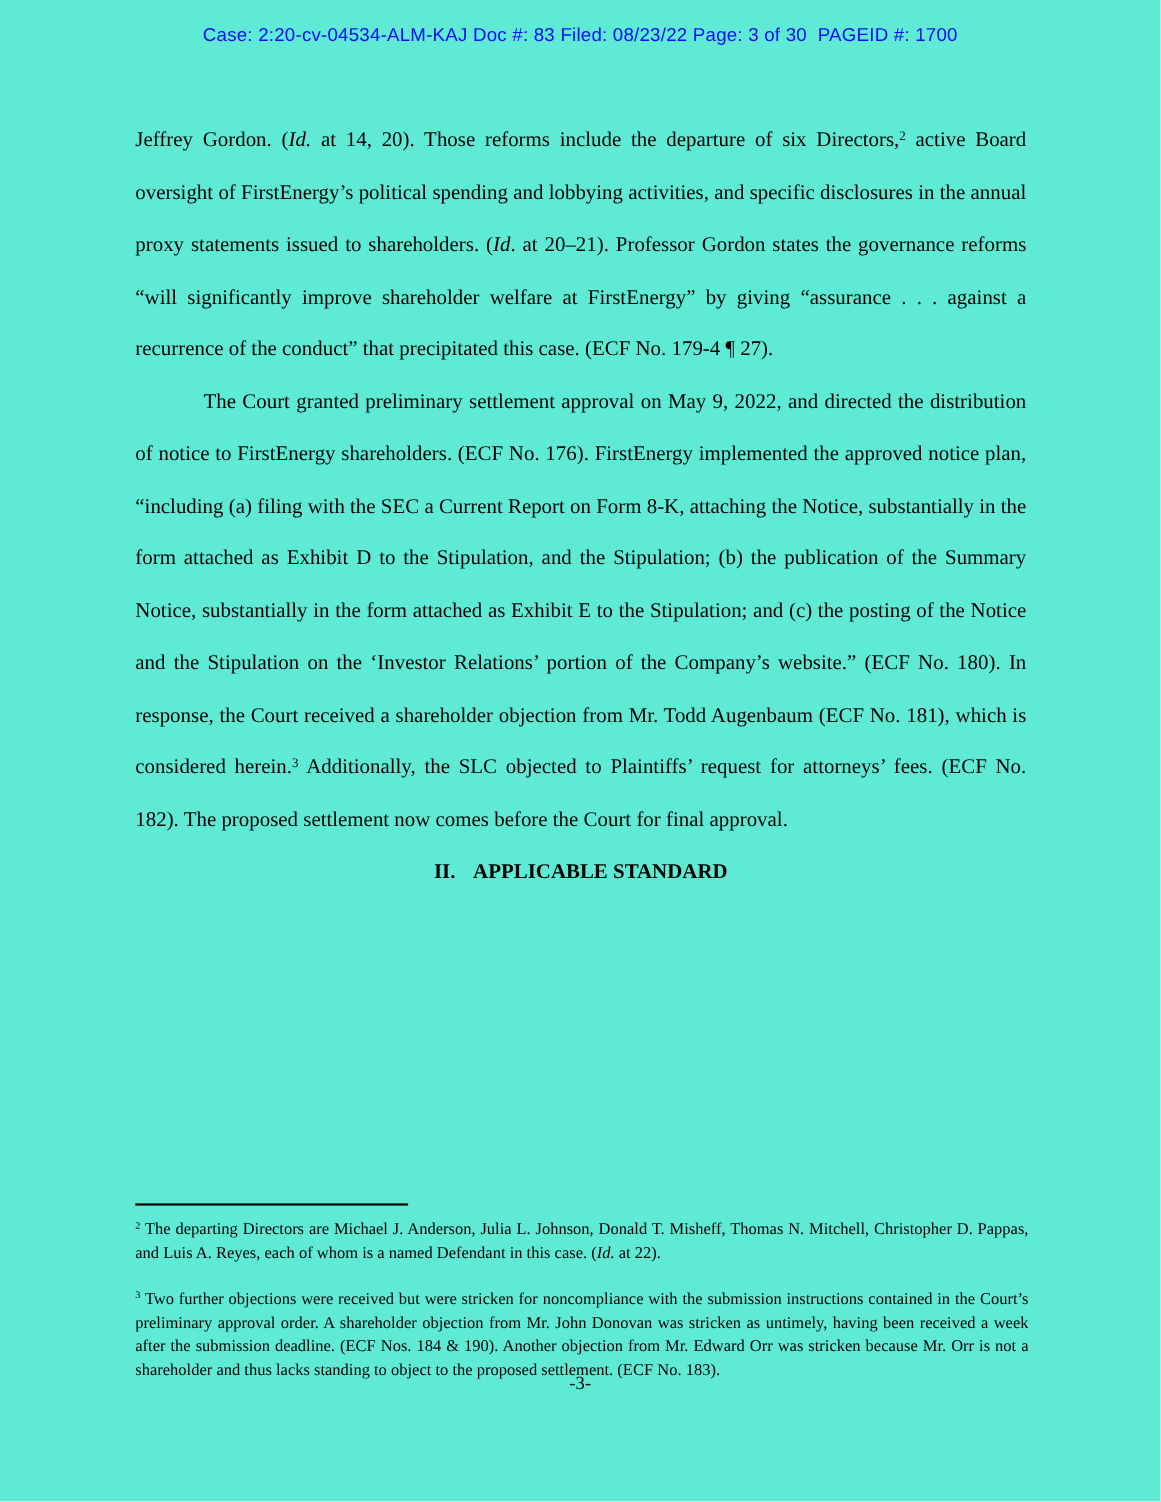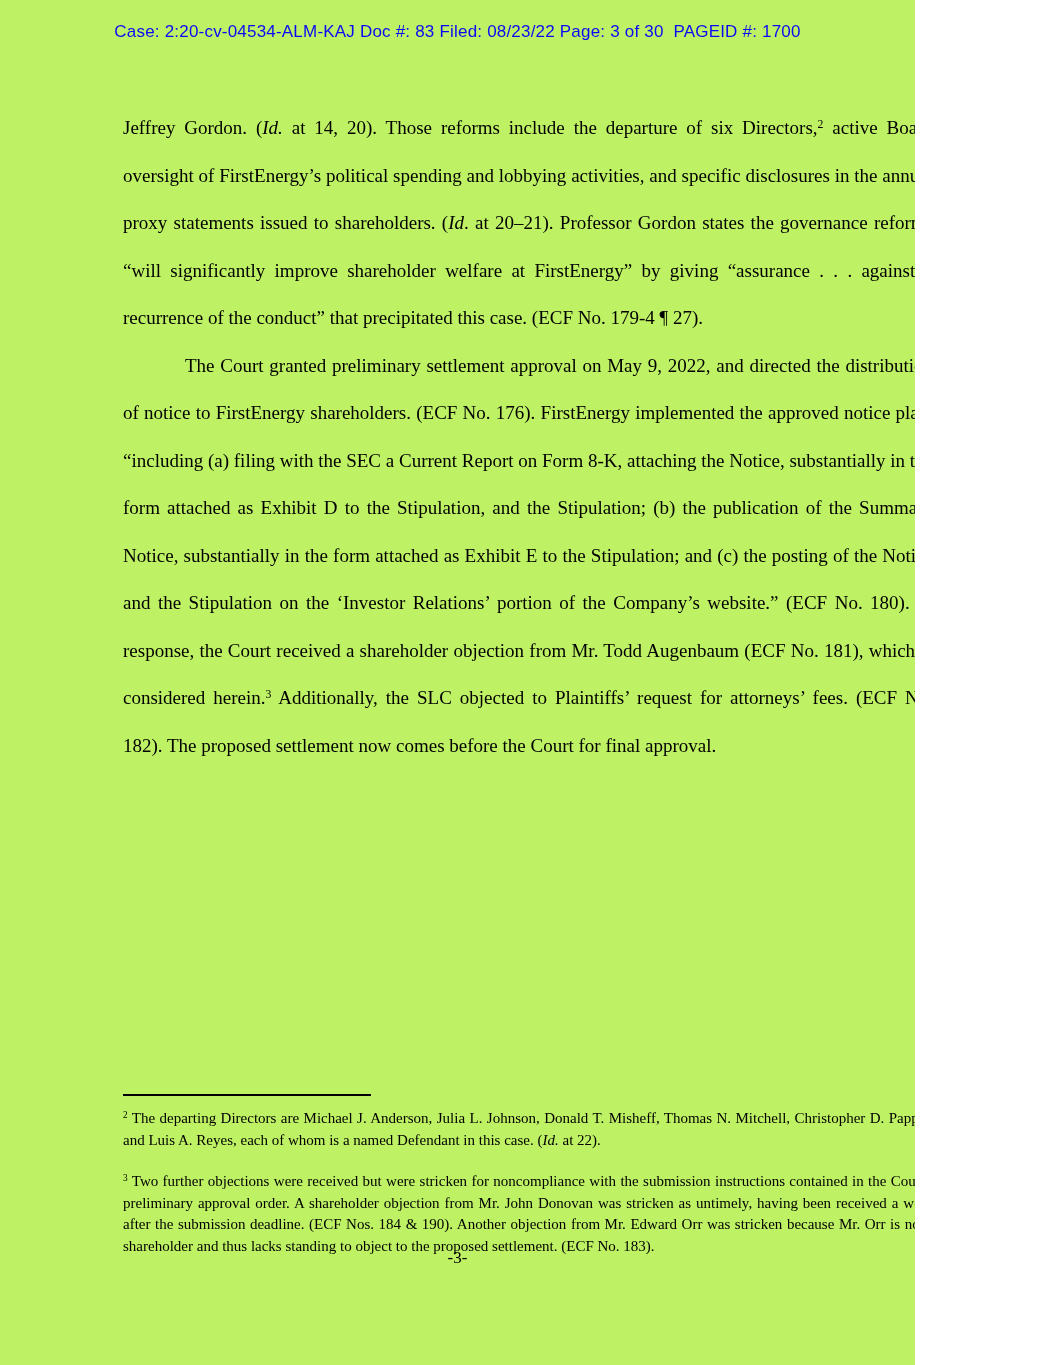--- a/index.html
+++ b/index.html
@@ -1,21 +1,21 @@
 <!DOCTYPE html>
 <html><head>
 <meta charset="utf-8">
 <style>
   * { box-sizing: border-box; font-family: Liberation Serif, serif; }
   html, body { margin: 0; padding: 0; background: #ffffff; }
   .page {
     position: relative;
-    width: 915px;
+    width: 1055px;
     height: 1365px;
-    background: #bef264;
+    background: #5eead4;
     font-family: "Liberation Serif", serif;
     color: #000000;
     overflow: hidden;
   }
   .case-header {
     position: absolute;
     top: 22px;
     left: 0;
     width: 100%;
     text-align: center;
@@ -79,20 +79,23 @@
 </head>
 <body>
 
 <div class="page">
 
   <div class="case-header">Case: 2:20-cv-04534-ALM-KAJ Doc #: 83 Filed: 08/23/22 Page: 3 of 30&nbsp; PAGEID #: 1700</div>
 
   <div class="content">
     <p class="para"><span>Jeffrey Gordon. (</span><span class="italic">Id.</span><span> at 14, 20). Those reforms include the departure of six Directors,</span><sup>2</sup><span> active Board oversight of FirstEnergy’s political spending and lobbying activities, and specific disclosures in the annual proxy statements issued to shareholders. (</span><span class="italic">Id</span><span>. at 20–21). Professor Gordon states the governance reforms “will significantly improve shareholder welfare at FirstEnergy” by giving “assurance . . . against a recurrence of the conduct” that precipitated this case. (ECF No. 179-4 ¶ 27).</span></p>
     <p class="para indent"><span>The Court granted preliminary settlement approval on May 9, 2022, and directed the distribution of notice to FirstEnergy shareholders. (ECF No. 176). FirstEnergy implemented the approved notice plan, “including (a) filing with the SEC a Current Report on Form 8-K, attaching the Notice, substantially in the form attached as Exhibit D to the Stipulation, and the Stipulation; (b) the publication of the Summary Notice, substantially in the form attached as Exhibit E to the Stipulation; and (c) the posting of the Notice and the Stipulation on the ‘Investor Relations’ portion of the Company’s website.” (ECF No. 180). In response, the Court received a shareholder objection from Mr. Todd Augenbaum (ECF No. 181), which is considered herein.</span><sup>3</sup><span> Additionally, the SLC objected to Plaintiffs’ request for attorneys’ fees. (ECF No. 182). The proposed settlement now comes before the Court for final approval.</span></p>
+    <div class="section-heading">
+      <span class="sec-num">II.</span><span>APPLICABLE STANDARD</span>
+    </div>
   </div>
 
   <div class="footnotes">
     <div class="footnote-rule"></div>
     <p class="footnote"><sup>2</sup><span> The departing Directors are Michael J. Anderson, Julia L. Johnson, Donald T. Misheff, Thomas N. Mitchell, Christopher D. Pappas, and Luis A. Reyes, each of whom is a named Defendant in this case. (</span><span class="italic">Id.</span><span> at 22).</span></p>
     <p class="footnote"><sup>3</sup><span> Two further objections were received but were stricken for noncompliance with the submission instructions contained in the Court’s preliminary approval order. A shareholder objection from Mr. John Donovan was stricken as untimely, having been received a week after the submission deadline. (ECF Nos. 184 &amp; 190). Another objection from Mr. Edward Orr was stricken because Mr. Orr is not a shareholder and thus lacks standing to object to the proposed settlement. (ECF No. 183).</span></p>
   </div>
 
   <div class="page-number">-3-</div>
 

